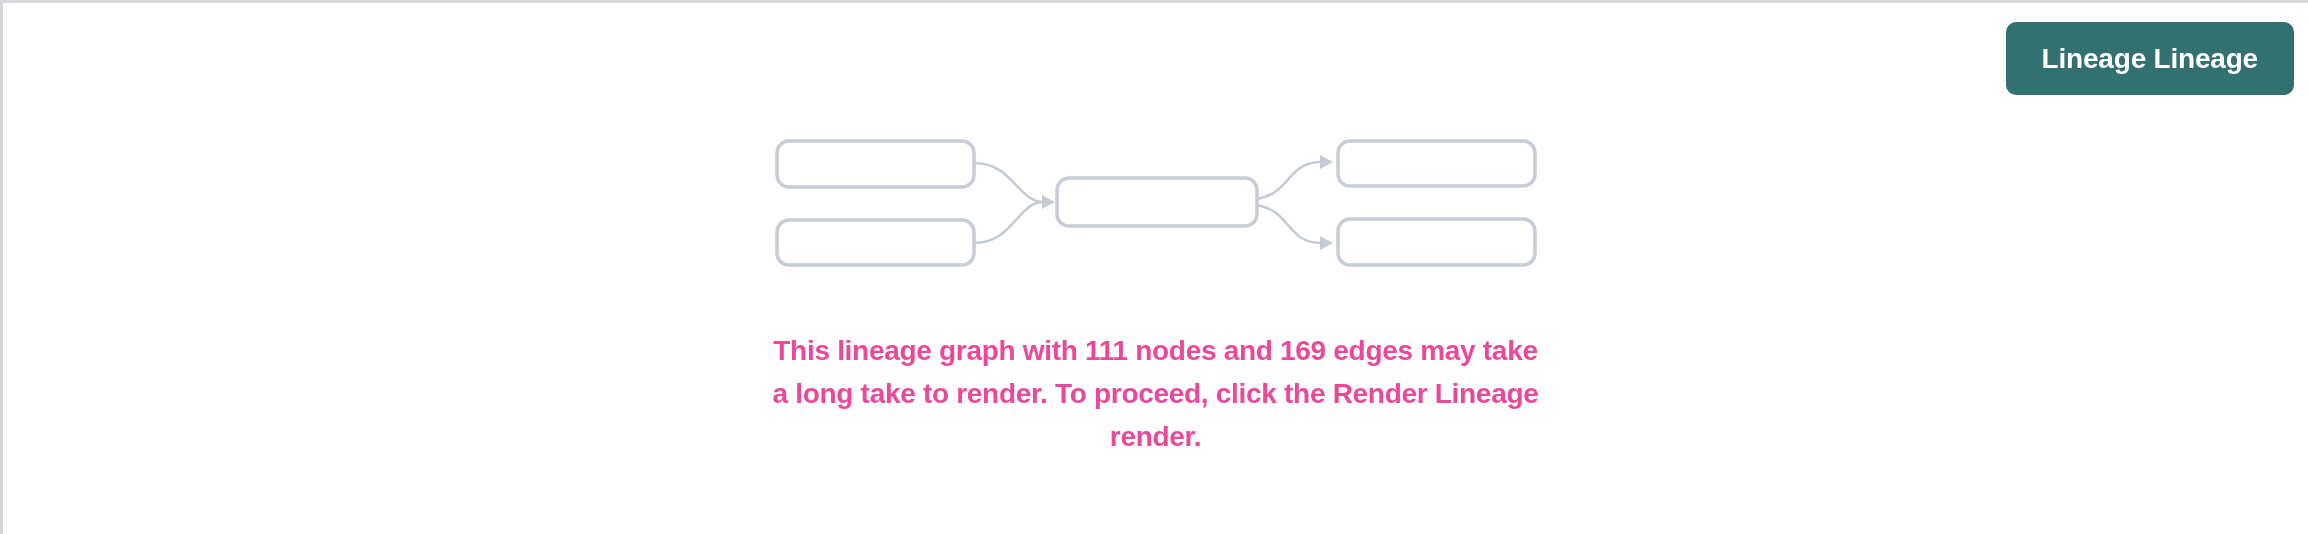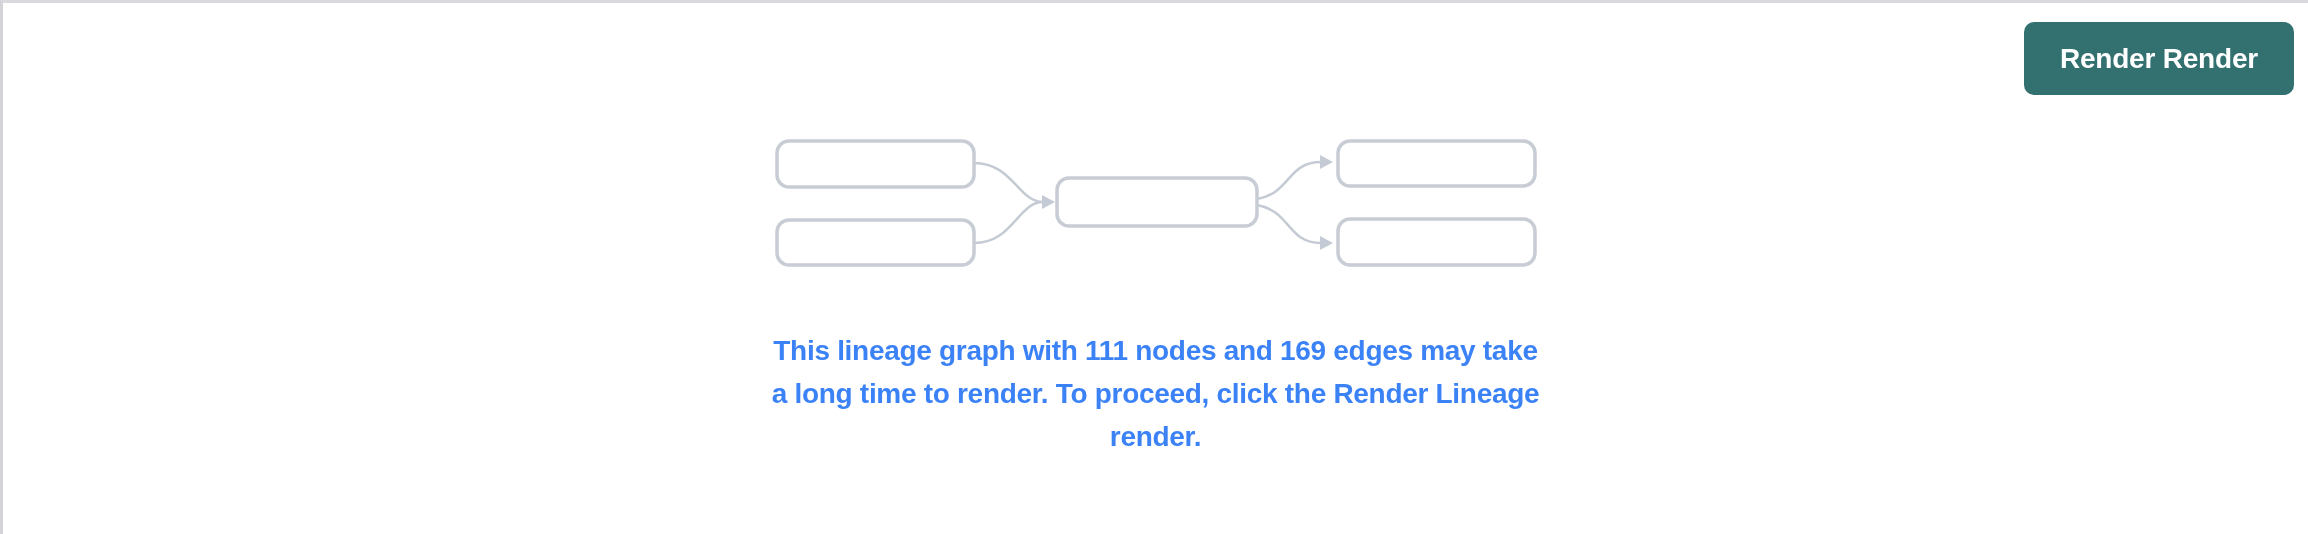--- a/index.html
+++ b/index.html
@@ -62,36 +62,36 @@
     stroke: #c5cbd4;
     stroke-width: 2.5;
   }
   .graphic .arrowhead {
     fill: #c5cbd4;
     stroke: none;
   }
   .message {
     margin: 62px 0 0 0;
     text-align: center;
-    color: #3b82f6;
+    color: #ec4899;
     font-size: 28px;
     font-weight: 700;
     line-height: 43px;
     letter-spacing: -0.3px;
   }
   .message .line {
     display: block;
   }
 </style>
 </head>
 <body>
 
 <div class="frame">
 
-  <button class="render-btn">Render Render</button>
+  <button class="render-btn">Lineage Lineage</button>
 
   <div class="center-wrap">
 
     <svg class="graphic" width="762" height="128" viewBox="0 0 762 128" aria-hidden="true">
 
       <g>
         <path class="edge" d="M199 24 C238 24 243 63 268 63"></path>
         <path class="edge" d="M199 104 C238 104 243 63 268 63"></path>
         <path class="arrowhead" d="M267 56 L280 63 L267 70 Z"></path>
 
@@ -105,18 +105,18 @@
         <rect class="node" x="2" y="2" width="197" height="46" rx="12"></rect>
         <rect class="node" x="2" y="81" width="197" height="45" rx="12"></rect>
         <rect class="node" x="282" y="39" width="200" height="48" rx="12"></rect>
         <rect class="node" x="563" y="2" width="197" height="45" rx="12"></rect>
         <rect class="node" x="563" y="80" width="197" height="46" rx="12"></rect>
       </g>
     </svg>
 
     <p class="message">
       <span class="line">This lineage graph with 111 nodes and 169 edges may take</span>
-      <span class="line">a long time to render. To proceed, click the Render Lineage</span>
+      <span class="line">a long take to render. To proceed, click the Render Lineage</span>
       <span class="line">render.</span>
     </p>
 
   </div>
 </div>
 
 </body></html>

